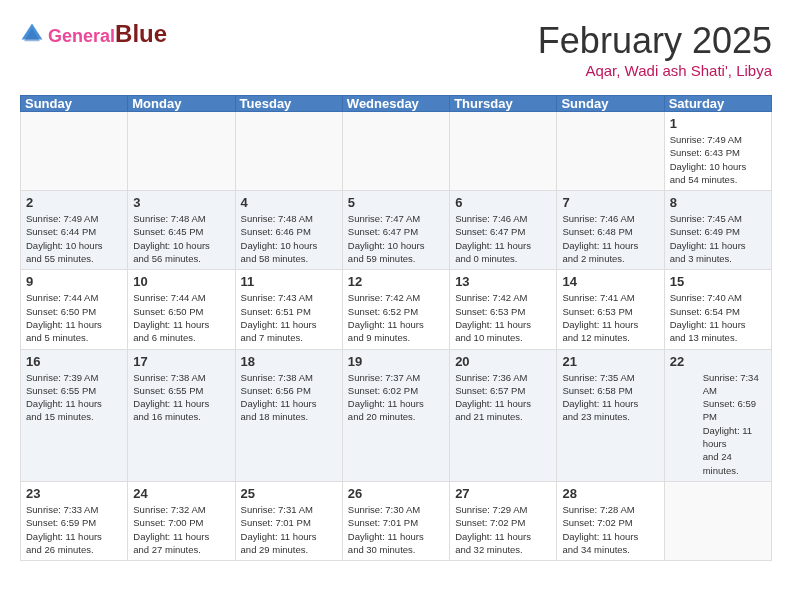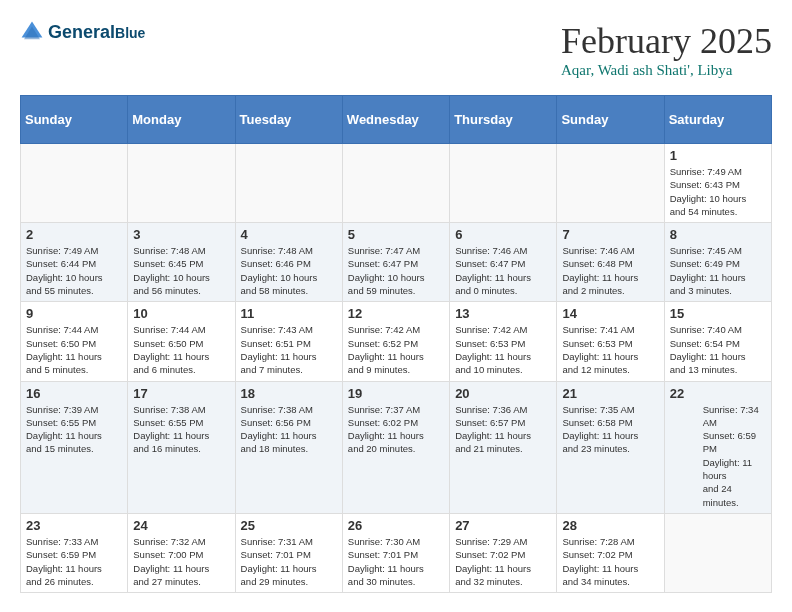--- a/index.html
+++ b/index.html
@@ -19,43 +19,42 @@
     .logo {
       display: flex;
       align-items: center;
       gap: 4px;
     }
     .logo-icon {
       width: 24px;
       height: 24px;
     }
     .title-block {
-      text-align: left;
-      font-family: Liberation Serif, serif;
+      text-align: right;
     }
     .month-title {
       font-size: 36px;
       font-weight: normal;
       color: #333;
     }
     .location {
       font-size: 15px;
-      color: #0f766e;
+      color: #be185d;
     }
     .calendar {
       width: 100%;
       border-collapse: collapse;
       border: 1px solid #ccc;
     }
     .calendar th {
       background: #4a7fc1;
       color: #fff;
       font-size: 13px;
       font-weight: bold;
-      padding: 16px 4px;
+      padding: 0 4px;
       text-align: left;
       border: 1px solid #3a6fb1;
     }
     .calendar td {
       vertical-align: top;
       border: 1px solid #ddd;
       padding: 4px 5px;
       font-size: 10px;
       color: #333;
       min-height: 80px;
@@ -87,21 +86,21 @@
 </head>
 <body>
 
 <div class="header">
   <div class="logo">
     <svg class="logo-icon" viewBox="0 0 30 30" xmlns="http://www.w3.org/2000/svg">
       <polygon points="15,2 28,22 2,22" fill="#4a90d9"></polygon>
       <polygon points="15,8 25,24 5,24" fill="#2a6db5" opacity="0.5"></polygon>
     </svg>
     <div>
-      <span style="font-size:18px;font-weight:bold;color:#0c4a6e;">General</span><span style="font-size:14px;font-weight:bold;color:#0c4a6e;">Blue</span>
+      <span style="font-size:18px;font-weight:bold;color:#ec4899;">General</span><span style="font-size:24px;font-weight:bold;color:#7f1d1d;">Blue</span>
     </div>
   </div>
   <div class="title-block">
     <div class="month-title">February 2025</div>
     <div class="location">Aqar, Wadi ash Shati', Libya</div>
   </div>
 </div>
 
 <table class="calendar">
   <thead>

